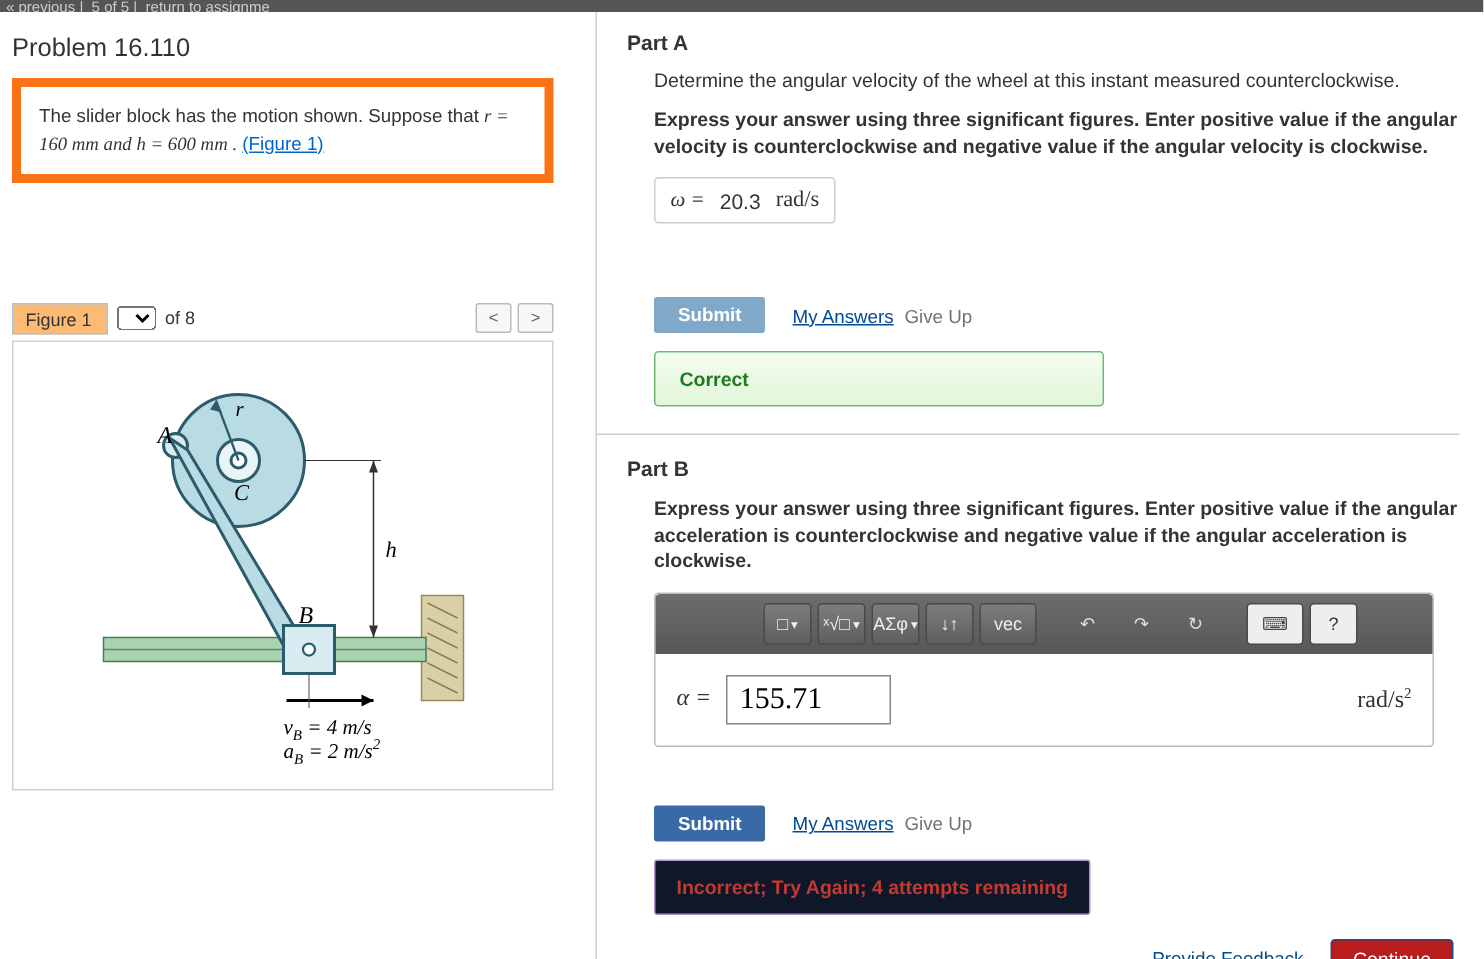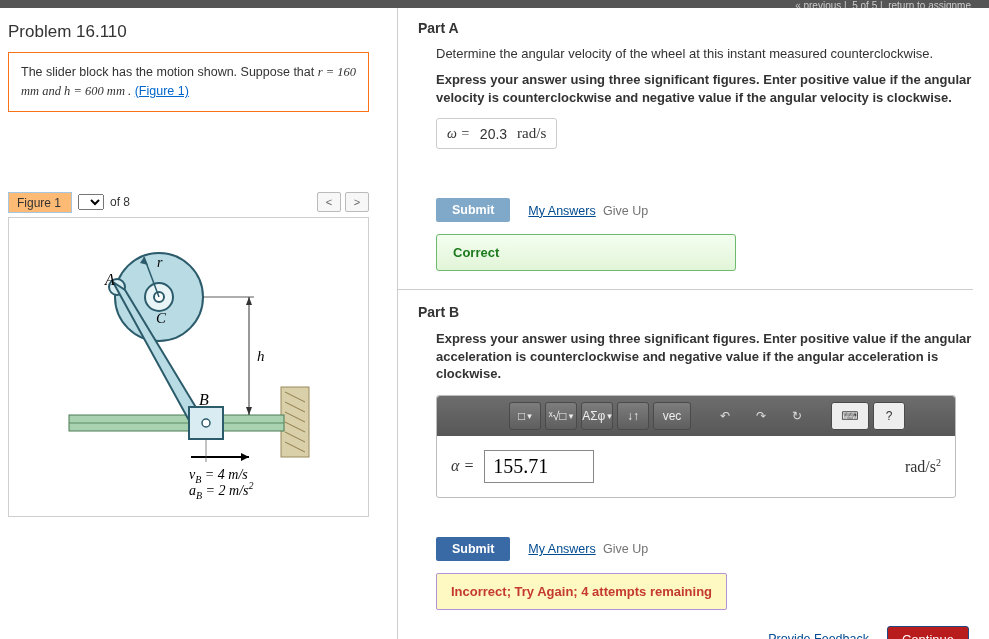--- a/index.html
+++ b/index.html
@@ -1,22 +1,22 @@
 <!DOCTYPE html>
 <html><head>
 <meta charset="utf-8">
 <style>
 * { box-sizing: border-box; margin: 0; padding: 0; }
 body { font-family: Arial, Helvetica, sans-serif; font-size: 13px; color: #333; background: #fff; width: 989px; }
-.topbar { background: #555; height: 8px; width: 100%; color:#ccc; font-size:10px; text-align:right; padding:0 18px; overflow:hidden; }
+.topbar { background: #555; height: 8px; width: 100%; color:#ccc; font-size:10px; padding:0 4px; overflow:hidden; }
 .main-wrap { display: flex; }
 .left-col { width: 398px; border-right: 1px solid #ccc; padding: 8px 28px 10px 8px; }
 .right-col { flex: 1; padding: 10px 16px 12px 20px; }
 .problem-title { font-size: 17px; color: #333; margin: 6px 0 10px 0; }
-.problem-box { border: 1px solid #f97316; padding: 10px 12px; font-size: 12.5px; line-height: 1.5; color: #333; margin-bottom: 80px; }
+.problem-box { border: 6px solid #f97316; padding: 10px 12px; font-size: 12.5px; line-height: 1.5; color: #333; margin-bottom: 80px; }
 .problem-box a { color: #0066cc; text-decoration: underline; }
 .fig-header { display: flex; align-items: center; gap: 6px; margin-bottom: 4px; }
 .fig-label { border: 1px solid #a8c5e0; background:#fdba74; padding: 3px 10px 2px 8px; font-size: 12px; }
 .of-label { font-size: 12px; color:#333; }
 .sel { font-size: 11px; }
 .nav-btns { margin-left: auto; display:flex; gap:4px; }
 .small-btn { border:1px solid #bbb; background:#f7f7f7; width:24px; height:20px; font-size:11px; color:#666; text-align:center; line-height:18px; border-radius:2px; cursor:pointer;}
 .fig-box { border:1px solid #cfcfcf; padding: 10px; height: 300px; display:flex; align-items:center; justify-content:center; }
 .part-title { font-weight: bold; font-size: 14px; margin: 2px 0 10px 0; }
 .part-body { padding-left: 18px; }
@@ -25,21 +25,21 @@
 .answer-row { border:1px solid #ccc; border-radius:3px; display:inline-flex; align-items:center; padding: 6px 10px; gap:10px; margin-bottom:10px; }
 .answer-row .var { font-style: italic; font-family: 'Times New Roman', serif; font-size:14px; }
 .answer-row .val { font-size:14px; }
 .answer-row .unit { font-family: 'Times New Roman', serif; font-size:15px; }
 .btn-row { display:flex; align-items:center; gap: 18px; margin-bottom:12px;margin-top:39px; }
 .submit-btn { background:#7fa8c9; color:#fff; border:none; padding:5px 16px; font-size:12.5px; font-weight:bold; border-radius:2px; cursor:pointer; }
 .submit-btn.blue { background:#3a6aa5; }
 .link-a { color:#004b91; text-decoration:underline; font-size:12.5px; cursor:pointer; }
 .giveup { color:#737373; font-size:12.5px; cursor:pointer; }
 .correct-box { border:1px solid #6db96d; background:linear-gradient(#f4fef0,#e1f5d8); color:#1d7a1d; font-weight:bold; padding: 10px 16px; width: 300px; border-radius:3px; margin-bottom: 18px; }
-.incorrect-box { border:1px solid #b592d6; background:#fef9c3; color:#c43a2e; font-weight:bold; padding: 10px 14px; display:inline-block; border-radius:2px; margin-bottom: 10px; }
+.incorrect-box { border:1px solid #b592d6; background:#0f172a; color:#c43a2e; font-weight:bold; padding: 10px 14px; display:inline-block; border-radius:2px; margin-bottom: 10px; }
 hr.sep { border:none; border-top:1px solid #ccc; margin: 6px 0 14px -20px; }
 
 .input-panel { border:1px solid #bcbcbc; border-radius:3px; padding: 0; width: 520px; margin-bottom: 12px; }
 .toolbar { background: linear-gradient(#6d6d6d,#575757); padding: 6px 8px; display:flex; gap:4px; align-items:center; border-top-left-radius:3px; border-top-right-radius:3px; }
 .tbtn { width:32px; height:28px; background:linear-gradient(#7d7d7d,#5e5e5e); border:1px solid #4a4a4a; border-radius:3px; color:#eee; font-size:12px; display:flex; align-items:center; justify-content:center; cursor:pointer; }
 .tbtn.light { background:#666; }
 .tbtn.qs { background:#eee; color:#333; }
 .tbtn.kb { background:#eee; color:#444; width:38px;}
 .tbtn.spacer { background:transparent; border:none; }
 .tbtn .chev { font-size:9px; margin-left:2px; }

